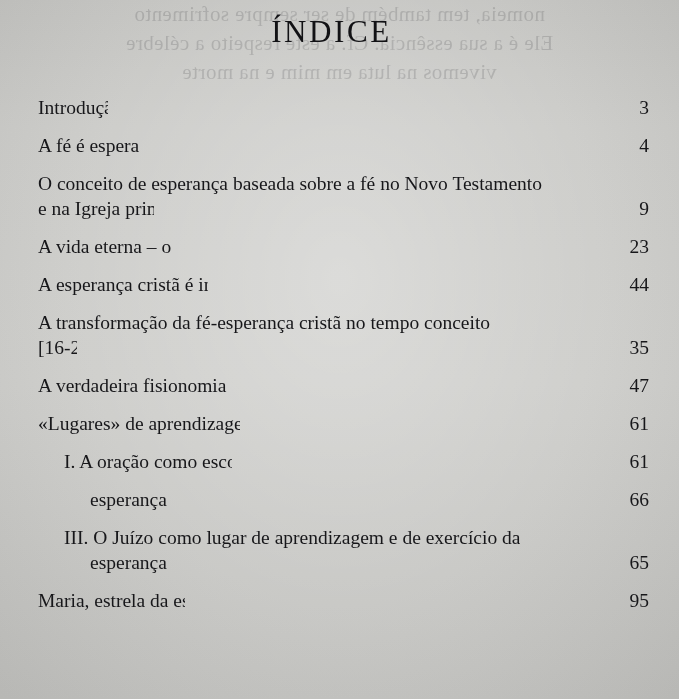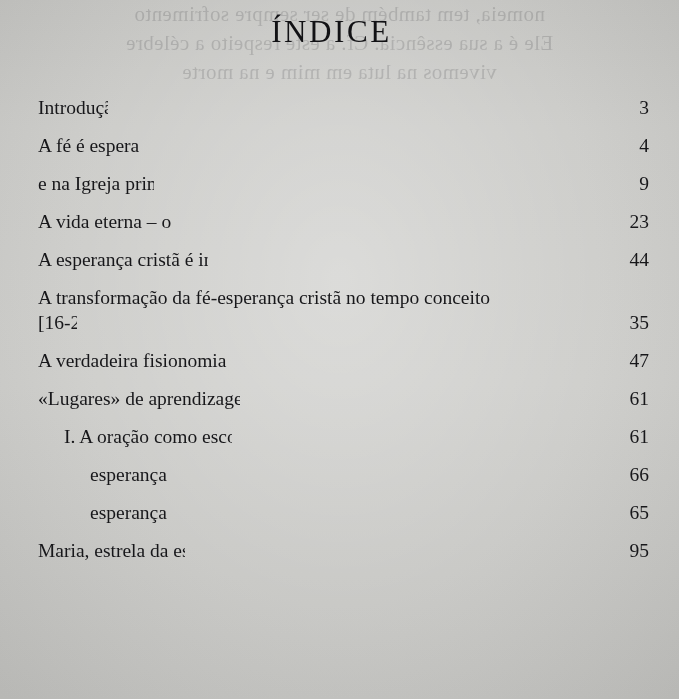--- a/index.html
+++ b/index.html
@@ -115,20 +115,25 @@
       <div class="entry">
         <span class="label">Introdução [1]</span>
         <span class="leader"></span>
         <span class="page-num">3</span>
       </div>
       <div class="entry">
         <span class="label">A fé é esperança [2-3]</span>
         <span class="leader"></span>
         <span class="page-num">4</span>
       </div>
+      <div class="entry noleader tight">
+        <span class="label">O conceito de esperança baseada sobre a fé no Novo Testamento</span>
+        <span class="leader"></span>
+        <span class="page-num"></span>
+      </div>
       <div class="entry">
         <span class="label">e na Igreja primitiva [4-9]</span>
         <span class="leader"></span>
         <span class="page-num">9</span>
       </div>
       <div class="entry">
         <span class="label">A vida eterna – o que é? [10-12]</span>
         <span class="leader"></span>
         <span class="page-num">23</span>
       </div>
@@ -160,20 +165,25 @@
       <div class="entry indent-1">
         <span class="label">I. A oração como escola da esperança [32-34]</span>
         <span class="leader"></span>
         <span class="page-num">61</span>
       </div>
       <div class="entry indent-2">
         <span class="label">esperança [35-40]</span>
         <span class="leader"></span>
         <span class="page-num">66</span>
       </div>
+      <div class="entry noleader tight indent-1">
+        <span class="label">III. O Juízo como lugar de aprendizagem e de exercício da</span>
+        <span class="leader"></span>
+        <span class="page-num"></span>
+      </div>
       <div class="entry indent-2">
         <span class="label">esperança [41-48]</span>
         <span class="leader"></span>
         <span class="page-num">65</span>
       </div>
       <div class="entry">
         <span class="label">Maria, estrela da esperança [49-50]</span>
         <span class="leader"></span>
         <span class="page-num">95</span>
       </div>

